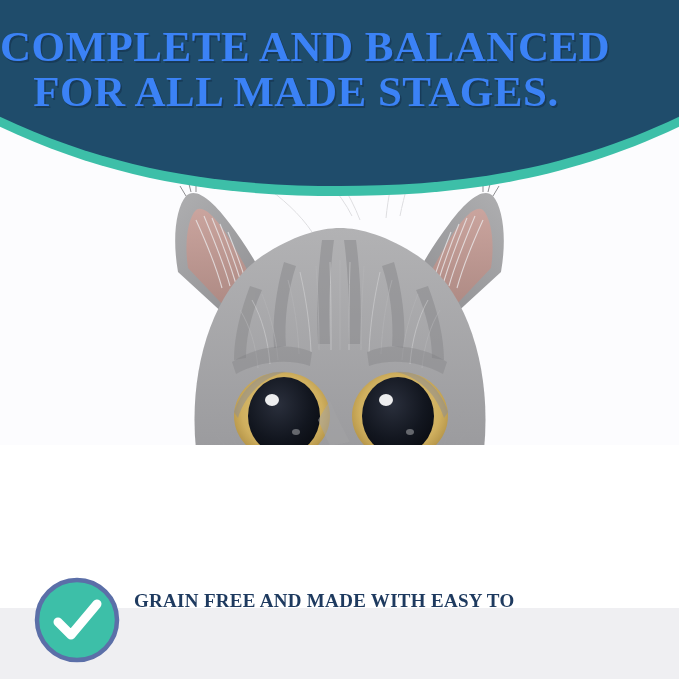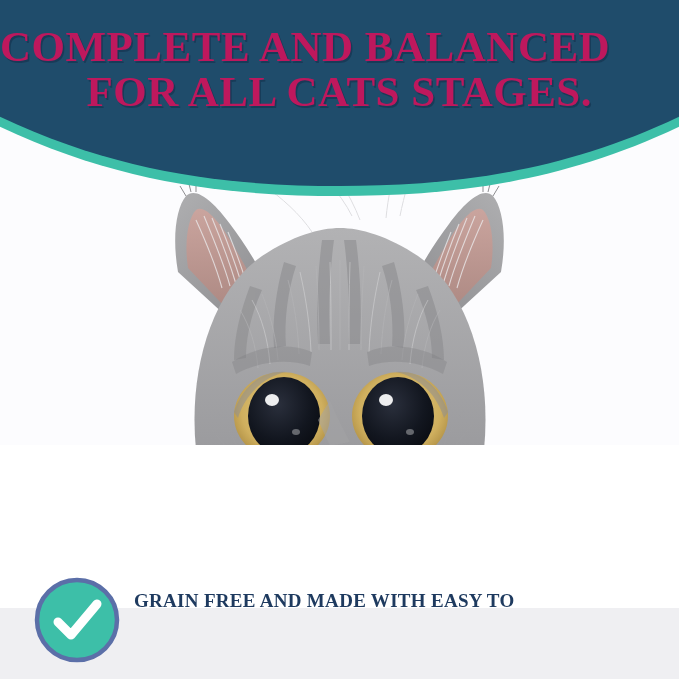--- a/index.html
+++ b/index.html
@@ -58,22 +58,22 @@
     height: 210px;
     pointer-events: none;
   }
   .header-curve svg { display: block; }
 
   .header-text {
     position: absolute;
     left: 0;
     top: 24px;
     width: 592px;
-    text-align: right;
-    color: #be185d;
+    text-align: center;
+    color: #3b82f6;
     font-family: "Liberation Serif", "DejaVu Serif", serif;
     font-weight: bold;
     font-size: 43px;
     line-height: 45px;
     letter-spacing: 0.5px;
     text-shadow: 1.5px 1.5px 0 rgba(18,46,72,0.55);
     white-space: nowrap;
   }
   .header-text .line2 { font-size: 43px; }
 
@@ -291,21 +291,21 @@
     <svg width="679" height="210" viewBox="0 0 679 210" xmlns="http://www.w3.org/2000/svg" aria-hidden="true">
 
       <path d="M-10 0 L 689 0 L 689 122 C 560 186, 440 196, 339.5 196 C 239 196, 119 186, -10 122 Z" fill="#3DBFA8"></path>
 
       <path d="M-10 0 L 689 0 L 689 112 C 560 176, 440 186, 339.5 186 C 239 186, 119 176, -10 112 Z" fill="#1F4C6B"></path>
     </svg>
   </div>
 
   <div class="header-text">
     <div class="line1">COMPLETE AND BALANCED</div>
-    <div class="line2">FOR ALL CATS STAGES.</div>
+    <div class="line2">FOR ALL MADE STAGES.</div>
   </div>
 
   <div class="bottom-strip"></div>
 
   <div class="feature-row">
 
     <div class="check-badge">
       <svg width="86" height="86" viewBox="0 0 86 86" xmlns="http://www.w3.org/2000/svg" aria-hidden="true">
         <circle cx="43" cy="43" r="40" fill="#3DBFA8" stroke="#5B6FA8" stroke-width="4.5"></circle>
         <path d="M24 45 L 37 58 L 63 27" fill="none" stroke="#FFFFFF" stroke-width="9" stroke-linecap="round" stroke-linejoin="round"></path>

